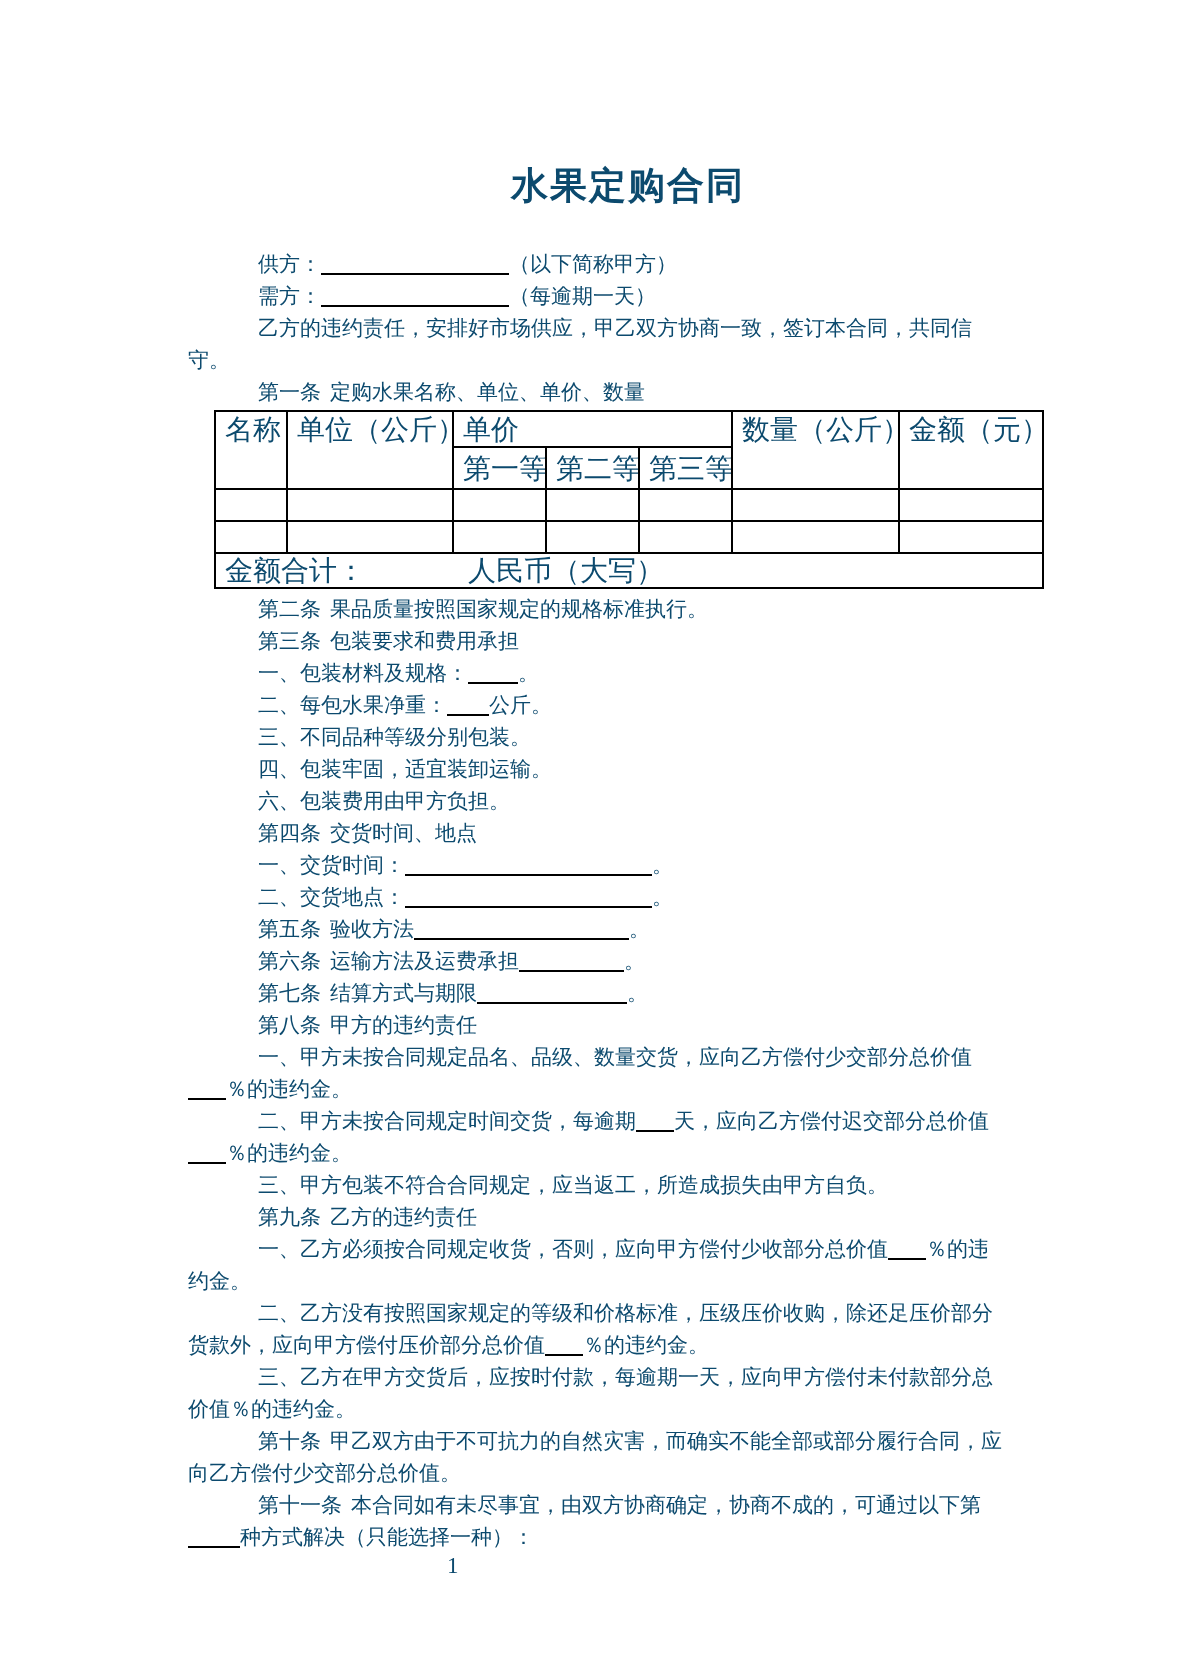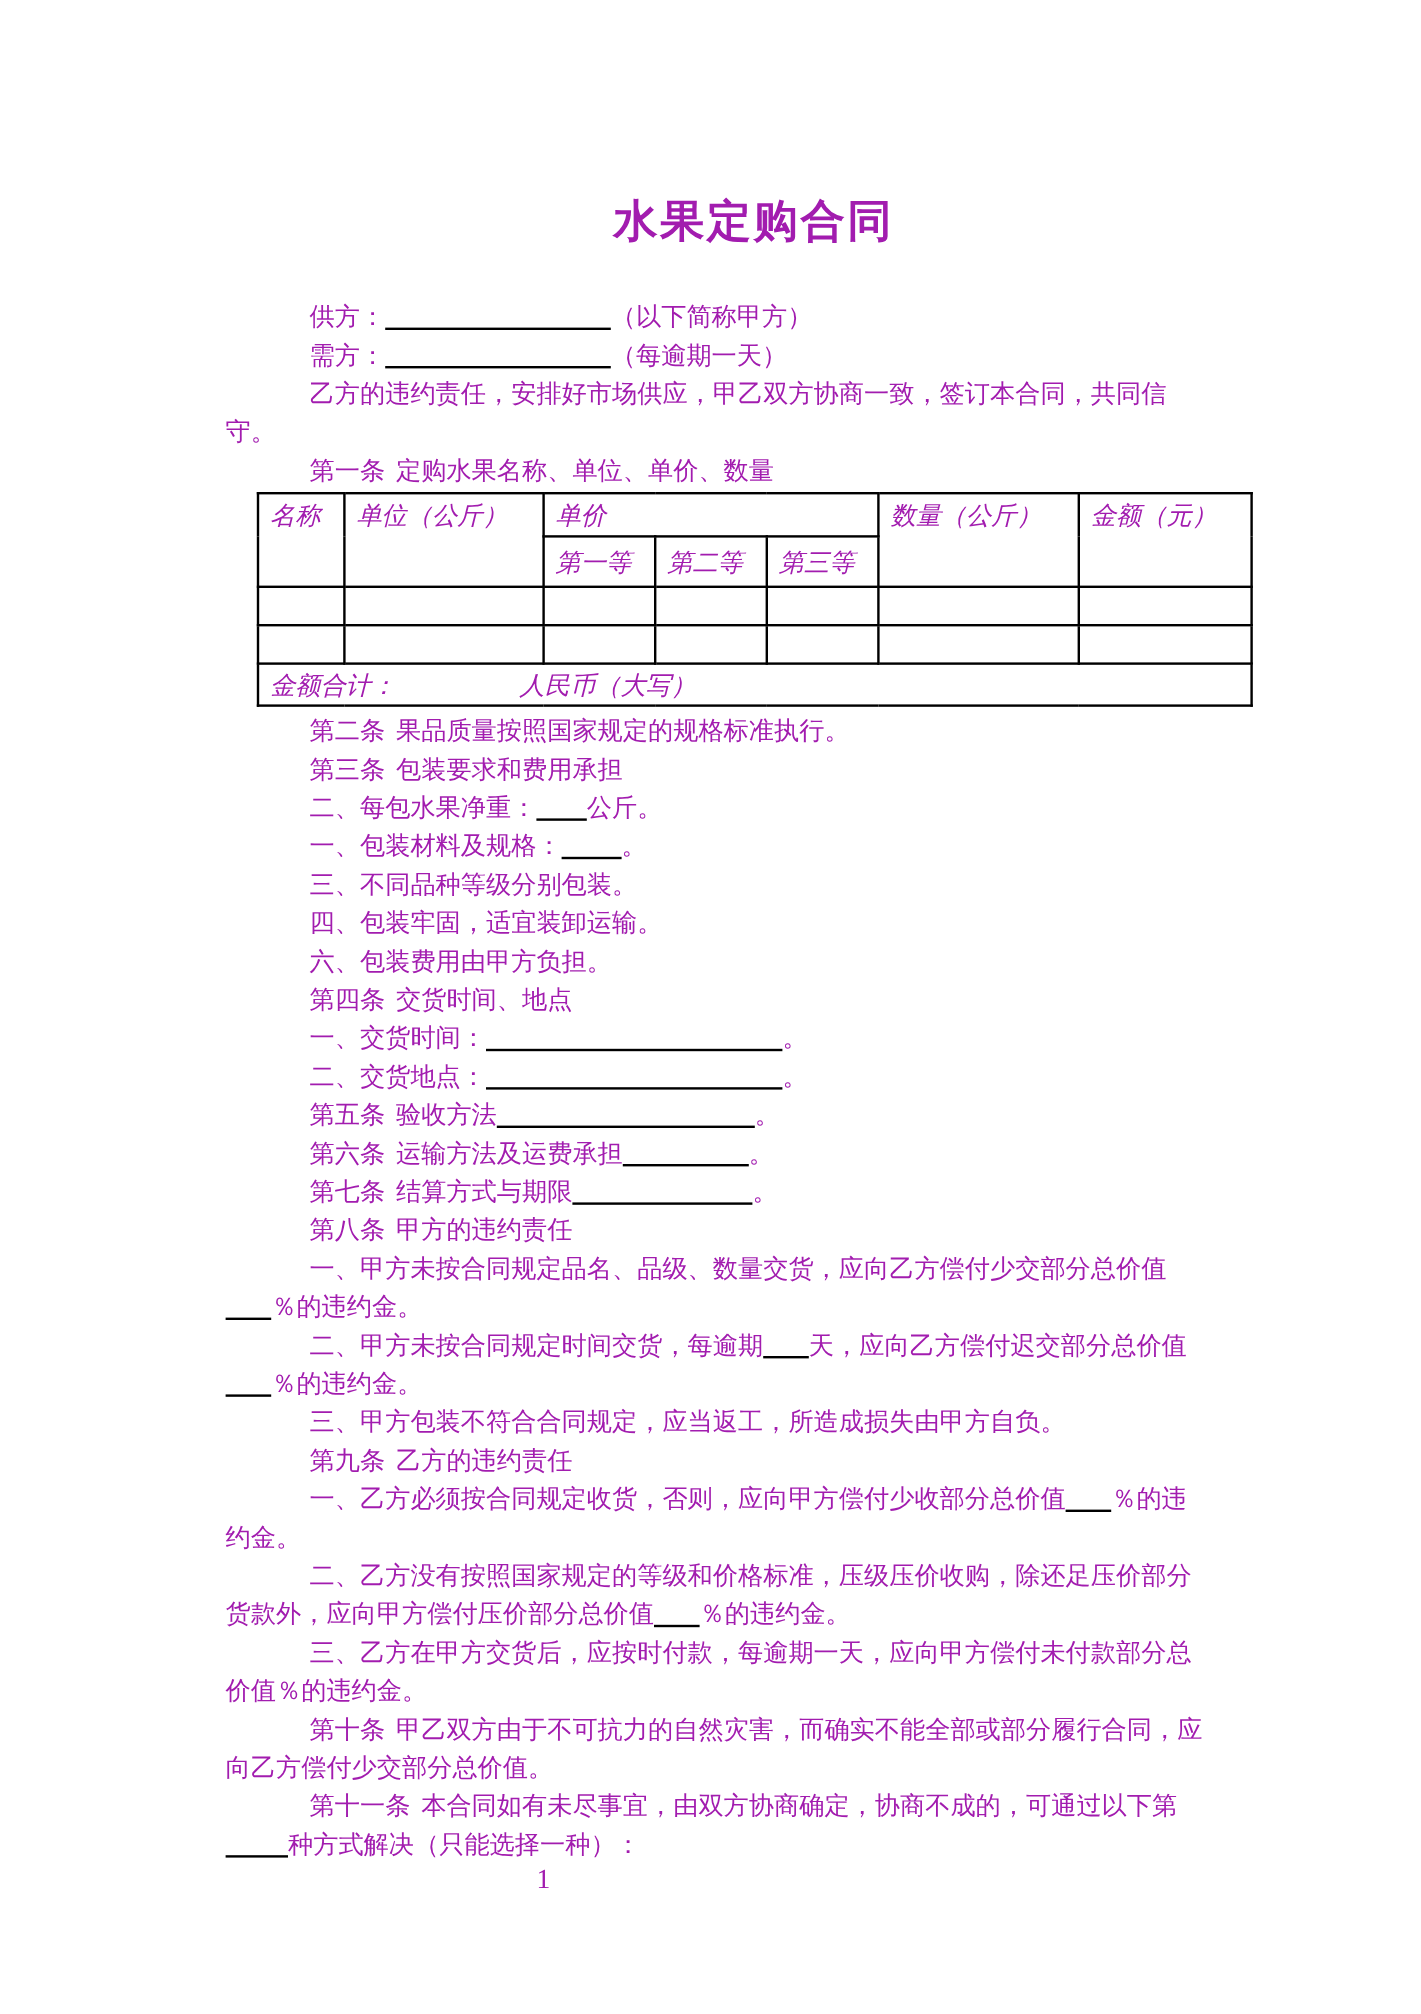--- a/index.html
+++ b/index.html
@@ -1,21 +1,21 @@
 <!DOCTYPE html>
 <html><head>
 <meta charset="utf-8">
 <style>
   html,body{margin:0;padding:0;background:#ffffff;}
   .page{
     position:relative;
     width:1184px;height:1678px;
     background:#ffffff;
     font-family:"Liberation Serif","DejaVu Serif",serif;
-    color:#a21caf;
+    color:#0c4a6e;
     box-sizing:border-box;
     padding:164px 177px 0 153px;
     overflow:hidden;
   }
   .doc-title{
     margin:0;
     font-size:37px;
     font-weight:bold;
     line-height:44px;
     text-align:center;
@@ -35,25 +35,24 @@
   table.order{
     border-collapse:collapse;
     table-layout:fixed;
     width:828px;
     margin:2px 0 4px 26px;
   }
   table.order td{
     border:2px solid #000;
     padding:0 0 0 9px;
     vertical-align:top;
-    font-size:21px;
+    font-size:28px;
     line-height:28px;
     overflow:hidden;
     white-space:nowrap;
-    font-style:italic;
   }
   tr.hrow1 td{height:30px;padding-top:4px;}
   tr.hrow2 td{height:33px;padding-top:7px;}
   tr.drow td{height:30px;}
   tr.frow td{height:33px;vertical-align:middle;}
   .cur-gap{display:inline-block;width:103px;}
   .page-number{
     position:absolute;
     left:447px;top:1553px;
     font-size:23px;
@@ -121,22 +120,22 @@
           <td colspan="7">
             <span>金额合计：</span><span class="cur-gap"></span><span>人民币（大写）</span>
           </td>
         </tr>
       </tbody>
     </table>
 
     <div id="paras-after">
         <p class="para"><span class="b">第二条</span><span>果品质量按照国家规定的规格标准执行。</span></p>
         <p class="para"><span class="b">第三条</span><span>包装要求和费用承担</span></p>
+        <p class="para"><span>一、包装材料及规格：</span><span class="blank" style="width: 50px;"></span><span>。</span></p>
         <p class="para"><span>二、每包水果净重：</span><span class="blank" style="width: 42px;"></span><span>公斤。</span></p>
-        <p class="para"><span>一、包装材料及规格：</span><span class="blank" style="width: 50px;"></span><span>。</span></p>
         <p class="para"><span>三、不同品种等级分别包装。</span></p>
         <p class="para"><span>四、包装牢固，适宜装卸运输。</span></p>
         <p class="para"><span>六、包装费用由甲方负担。</span></p>
         <p class="para"><span class="b">第四条</span><span>交货时间、地点</span></p>
         <p class="para"><span>一、交货时间：</span><span class="blank" style="width: 247px;"></span><span>。</span></p>
         <p class="para"><span>二、交货地点：</span><span class="blank" style="width: 247px;"></span><span>。</span></p>
         <p class="para"><span class="b">第五条</span><span>验收方法</span><span class="blank" style="width: 215px;"></span><span>。</span></p>
         <p class="para"><span class="b">第六条</span><span>运输方法及运费承担</span><span class="blank" style="width: 105px;"></span><span>。</span></p>
         <p class="para"><span class="b">第七条</span><span>结算方式与期限</span><span class="blank" style="width: 150px;"></span><span>。</span></p>
         <p class="para"><span class="b">第八条</span><span>甲方的违约责任</span></p>

